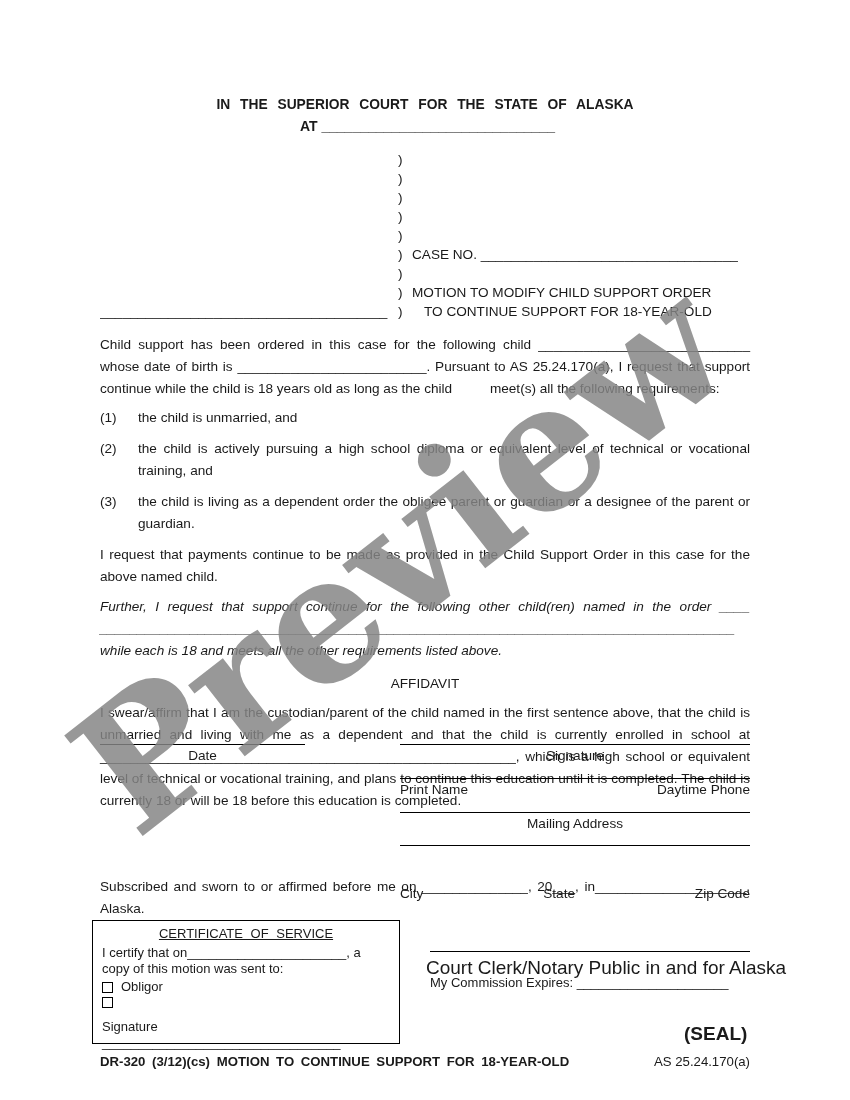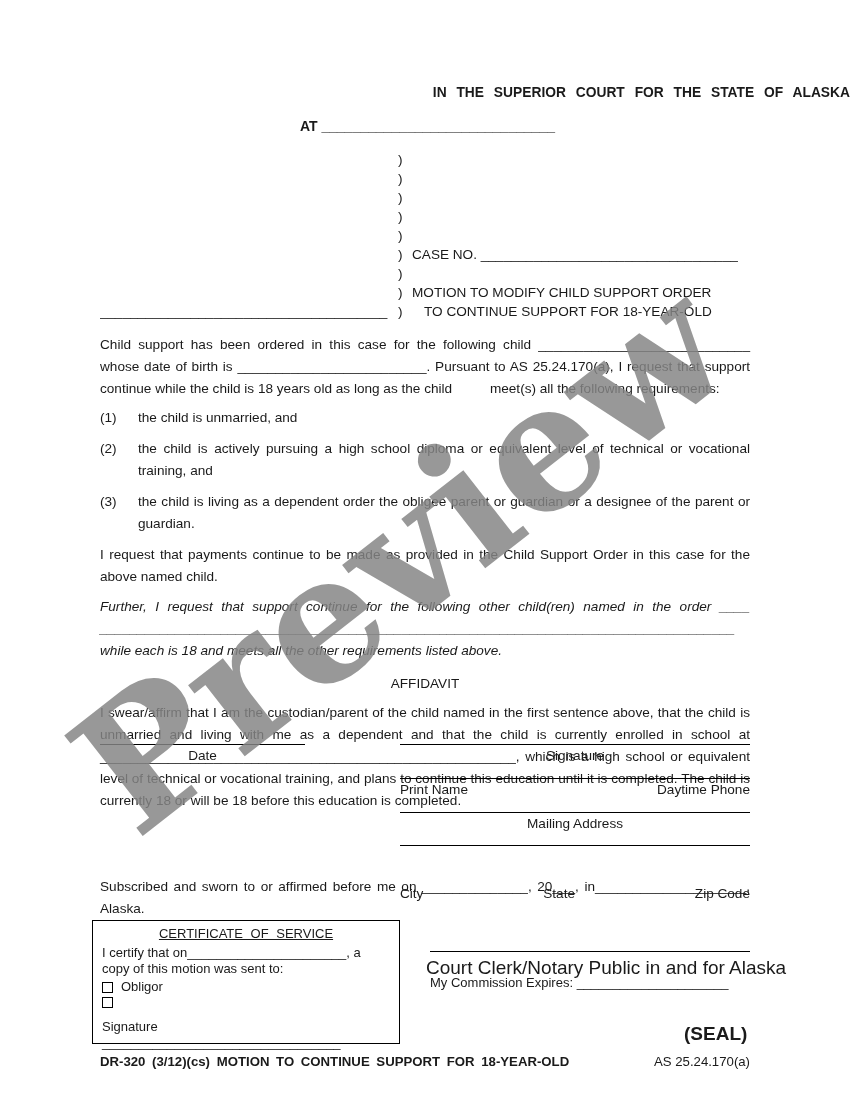--- a/index.html
+++ b/index.html
@@ -7,21 +7,21 @@
   body {
     width:850px; height:1100px; position:relative; overflow:hidden;
     font-family:"Liberation Sans", sans-serif; color:#1a1a1a;
     -webkit-font-smoothing:antialiased;
   }
   .abs { position:absolute; }
   .txt { font-size:13.6px; line-height:22px; }
 
   
   .court-title {
-    top:85px; left:0; width:850px; text-align:right;
+    top:97px; left:0; width:850px; text-align:center;
     font-size:13.8px; font-weight:bold; word-spacing:6px;
   }
   .court-at {
     top:118px; left:300px; font-size:14px; font-weight:bold;
   }
 
   
   .caption { top:150px; left:100px; width:660px; font-size:13.6px; }
   .cap-row { display:flex; height:19px; line-height:19px; }
   .cap-left { width:298px; flex:none; white-space:nowrap; overflow:hidden; }

